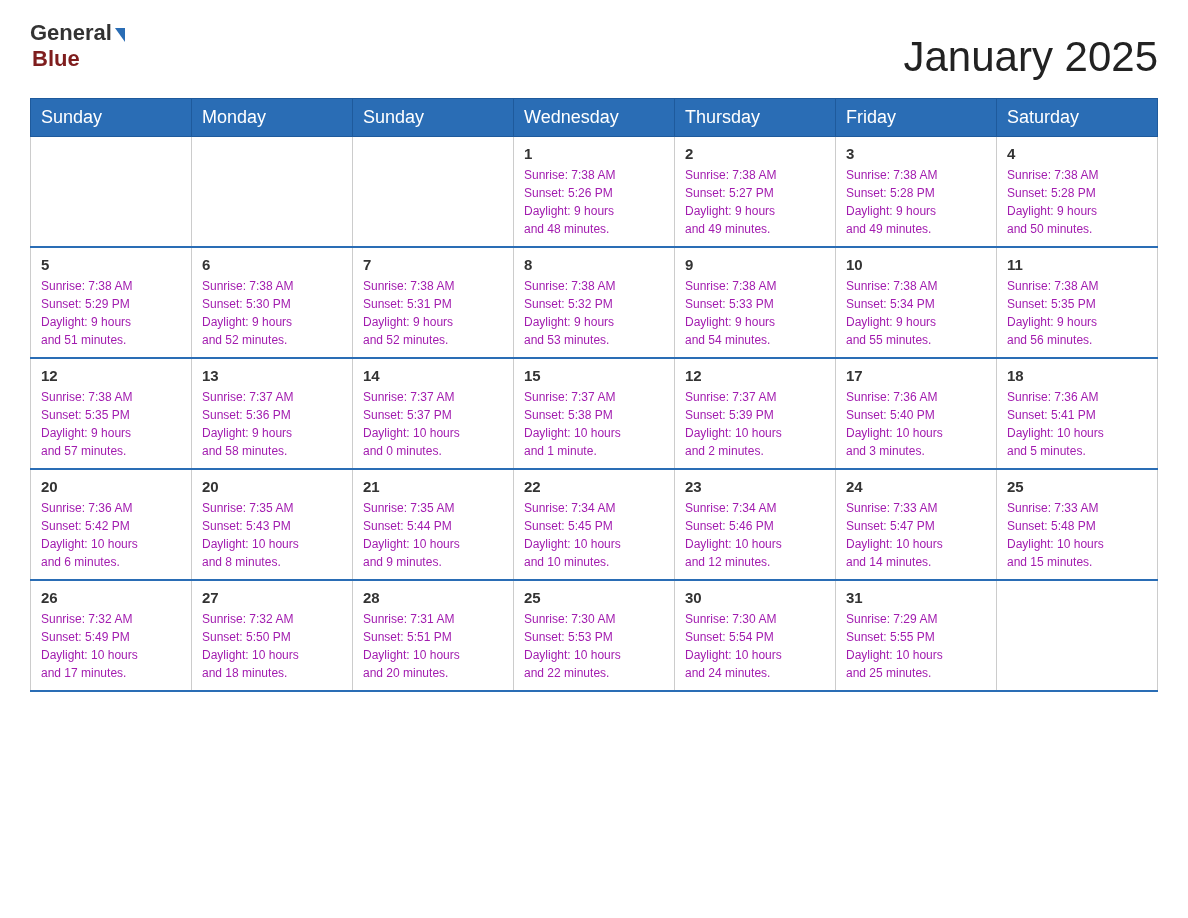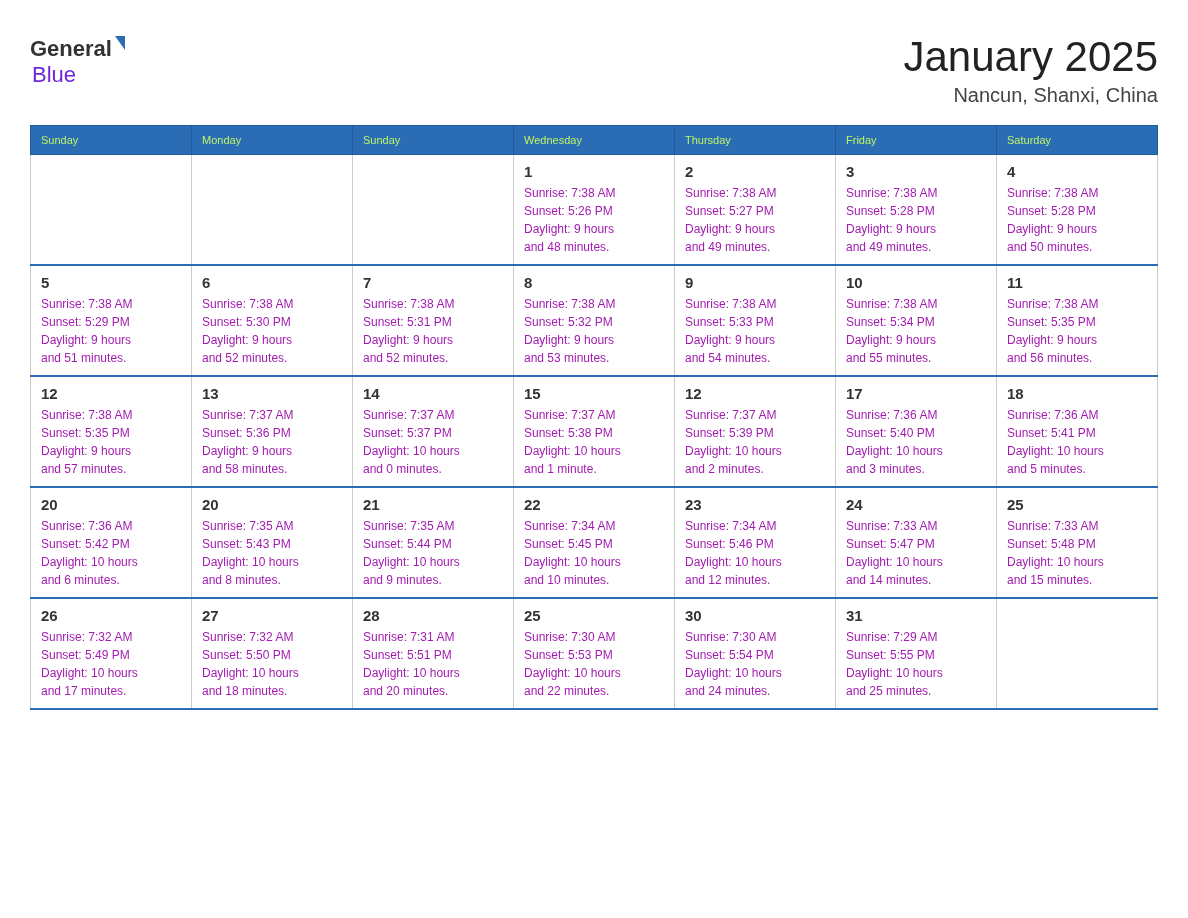--- a/index.html
+++ b/index.html
@@ -21,35 +21,34 @@
       align-items: flex-start;
     }
     .logo-top {
       display: flex;
       align-items: center;
     }
     .logo-general {
       font-size: 22px;
       font-weight: bold;
       color: #333;
-      margin-top: 16px;
     }
     .logo-arrow {
       width: 0;
       height: 0;
       border-left: 10px solid transparent;
       border-right: 0px solid transparent;
       border-top: 14px solid #2a6db5;
       margin-left: 3px;
       margin-top: 4px;
     }
     .logo-blue {
       font-size: 22px;
-      font-weight: normal;
-      color: #6d28d9;
+      font-weight: bold;
+      color: #7f1d1d;
       margin-left: 2px;
     }
     .title-block {
       text-align: right;
     }
     .month-title {
       font-size: 42px;
       font-weight: normal;
       color: #222;
       line-height: 1.1;
@@ -59,22 +58,22 @@
       font-size: 20px;
       color: #444;
       margin-top: 4px;
     }
     .calendar {
       width: 100%;
       border-collapse: collapse;
     }
     .calendar thead tr th {
       background-color: #2a6db5;
-      color: #bef264;
-      font-size: 11px;
+      color: #ffffff;
+      font-size: 18px;
       font-weight: normal;
       padding: 8px 10px;
       text-align: left;
       border: 1px solid #1e5a9c;
     }
     .calendar tbody tr td {
       vertical-align: top;
       padding: 8px 10px;
       border: 1px solid #ccc;
       font-size: 12.5px;
@@ -114,21 +113,20 @@
 <div class="header">
   <div class="logo">
     <div class="logo-top">
       <span class="logo-general">General</span>
       <div class="logo-arrow"></div>
     </div>
     <span class="logo-blue">Blue</span>
   </div>
   <div class="title-block">
     <div class="month-title">January 2025</div>
-    <div class="location">Nancun, Shanxi, China</div>
   </div>
 </div>
 
 <table class="calendar">
   <thead>
     <tr>
     <th>Sunday</th>
         <th>Monday</th>
         <th>Sunday</th>
         <th>Wednesday</th>

